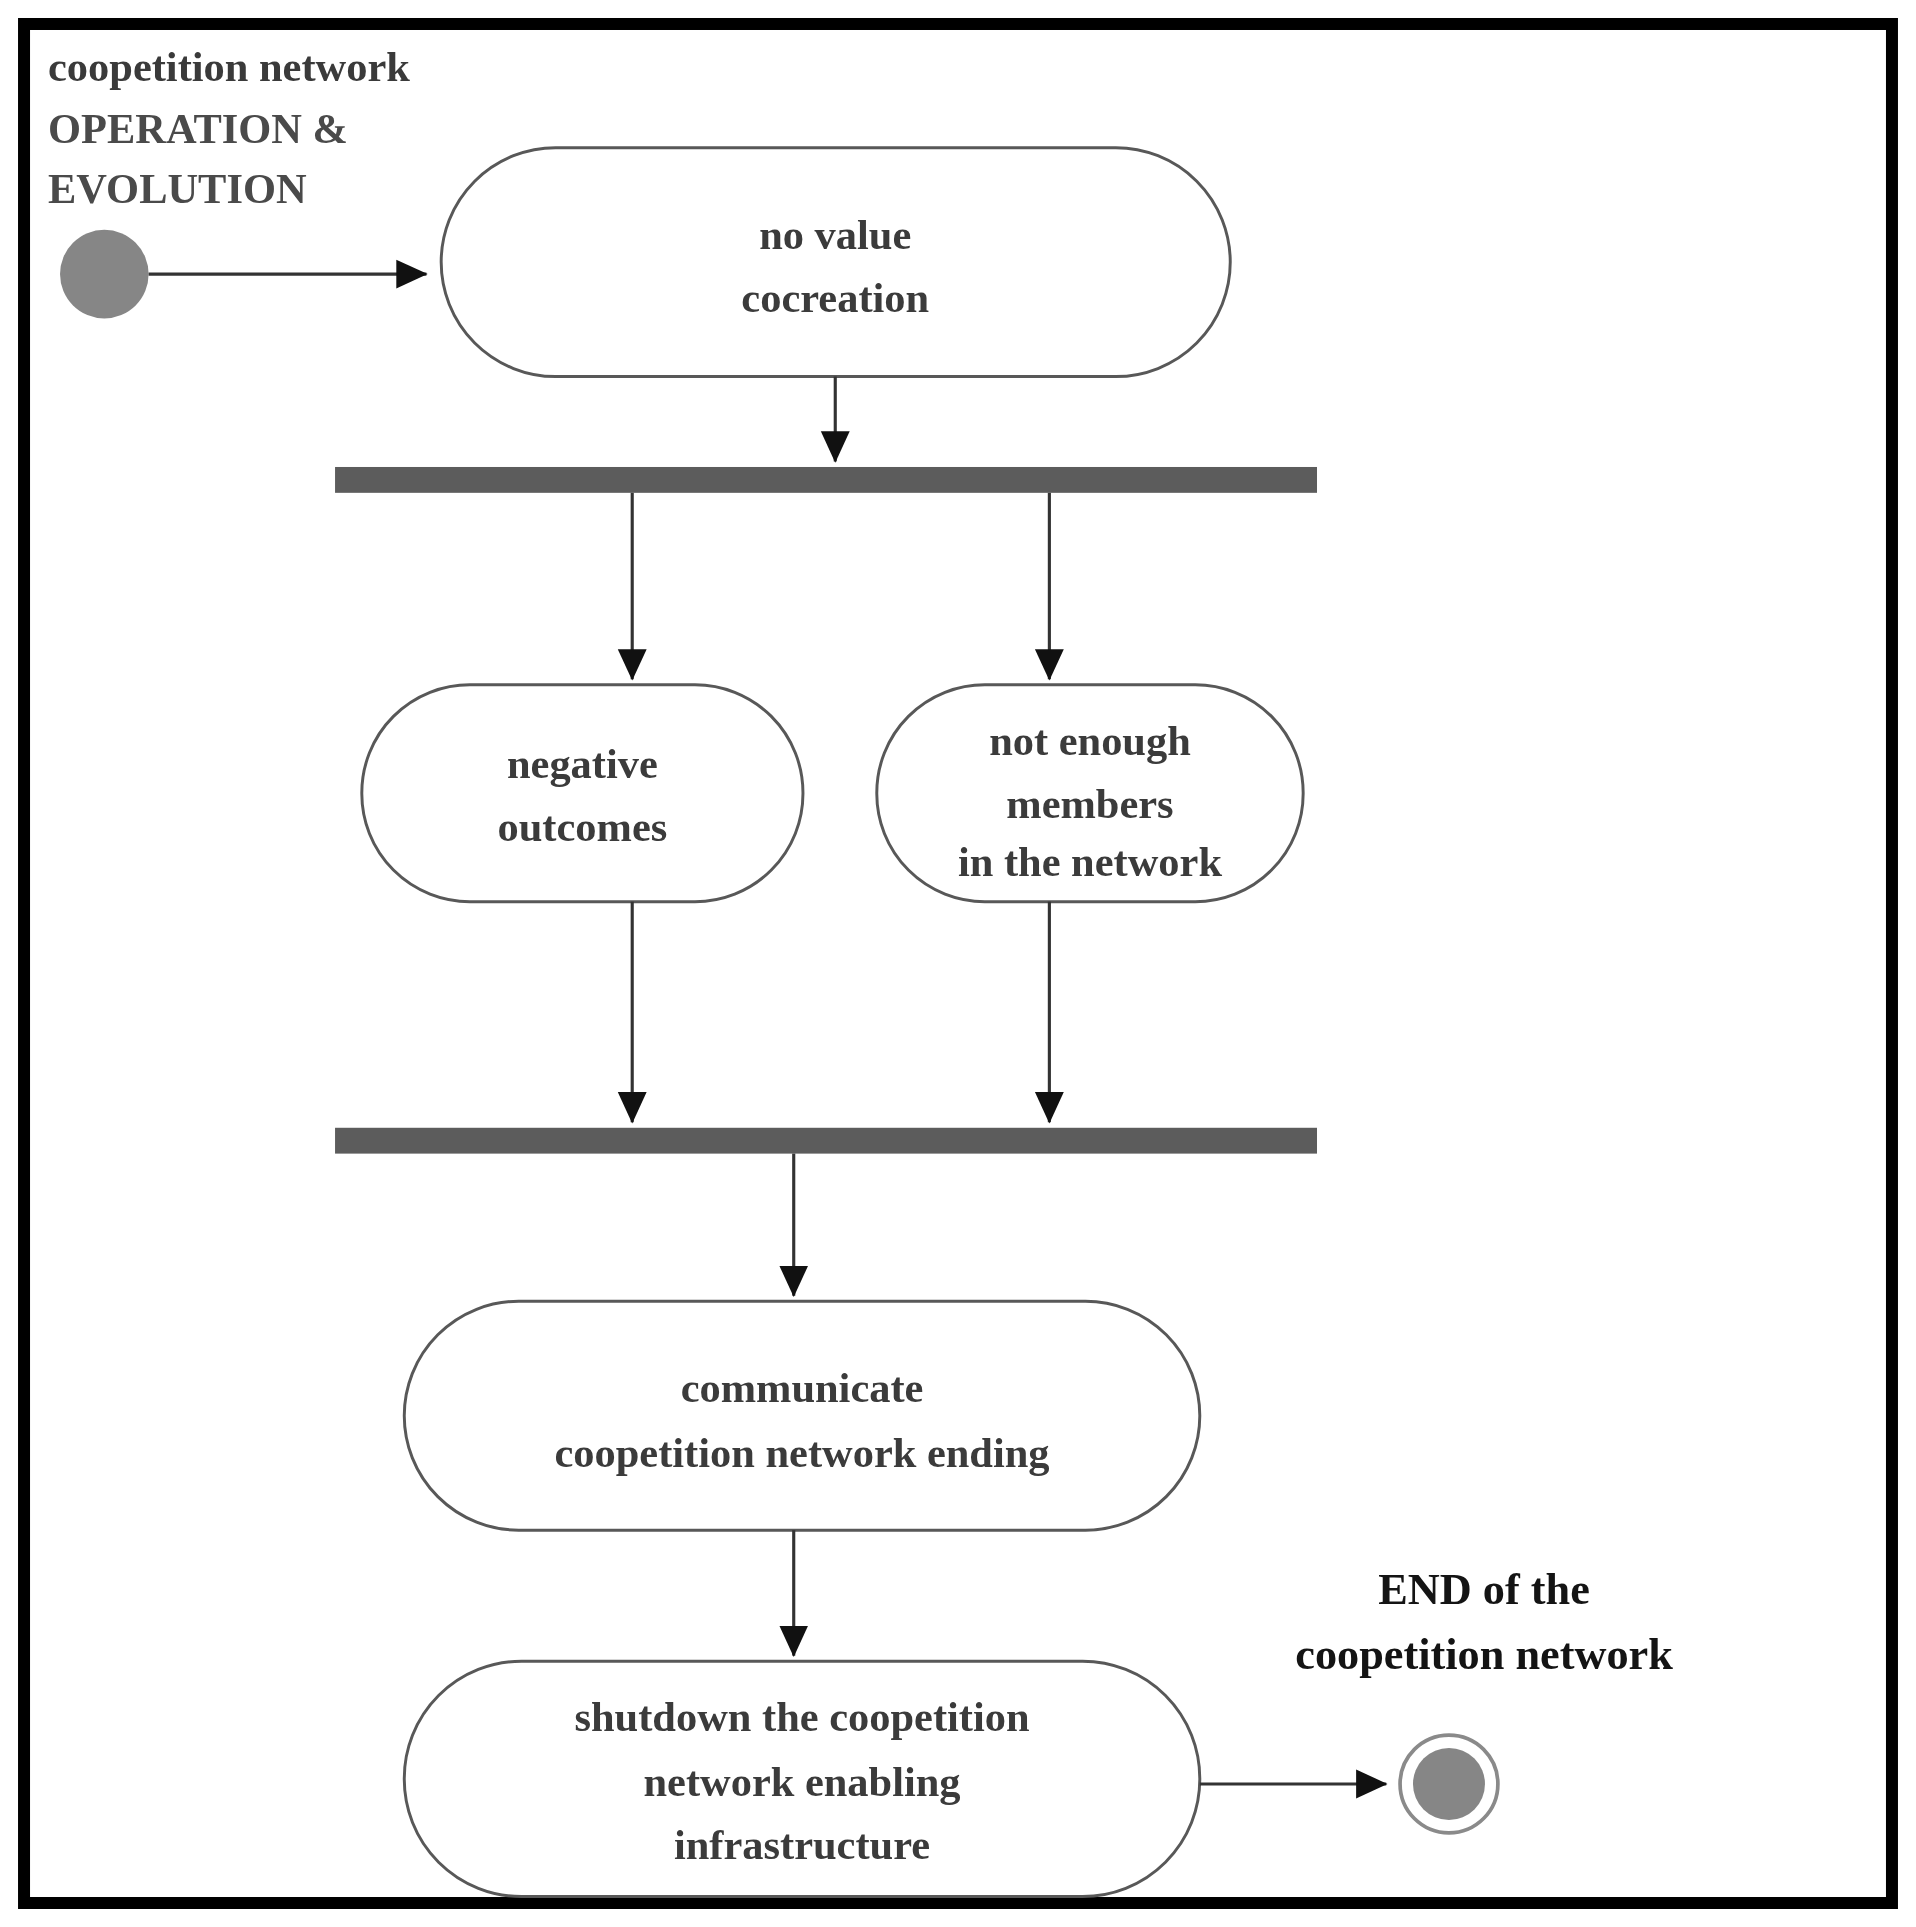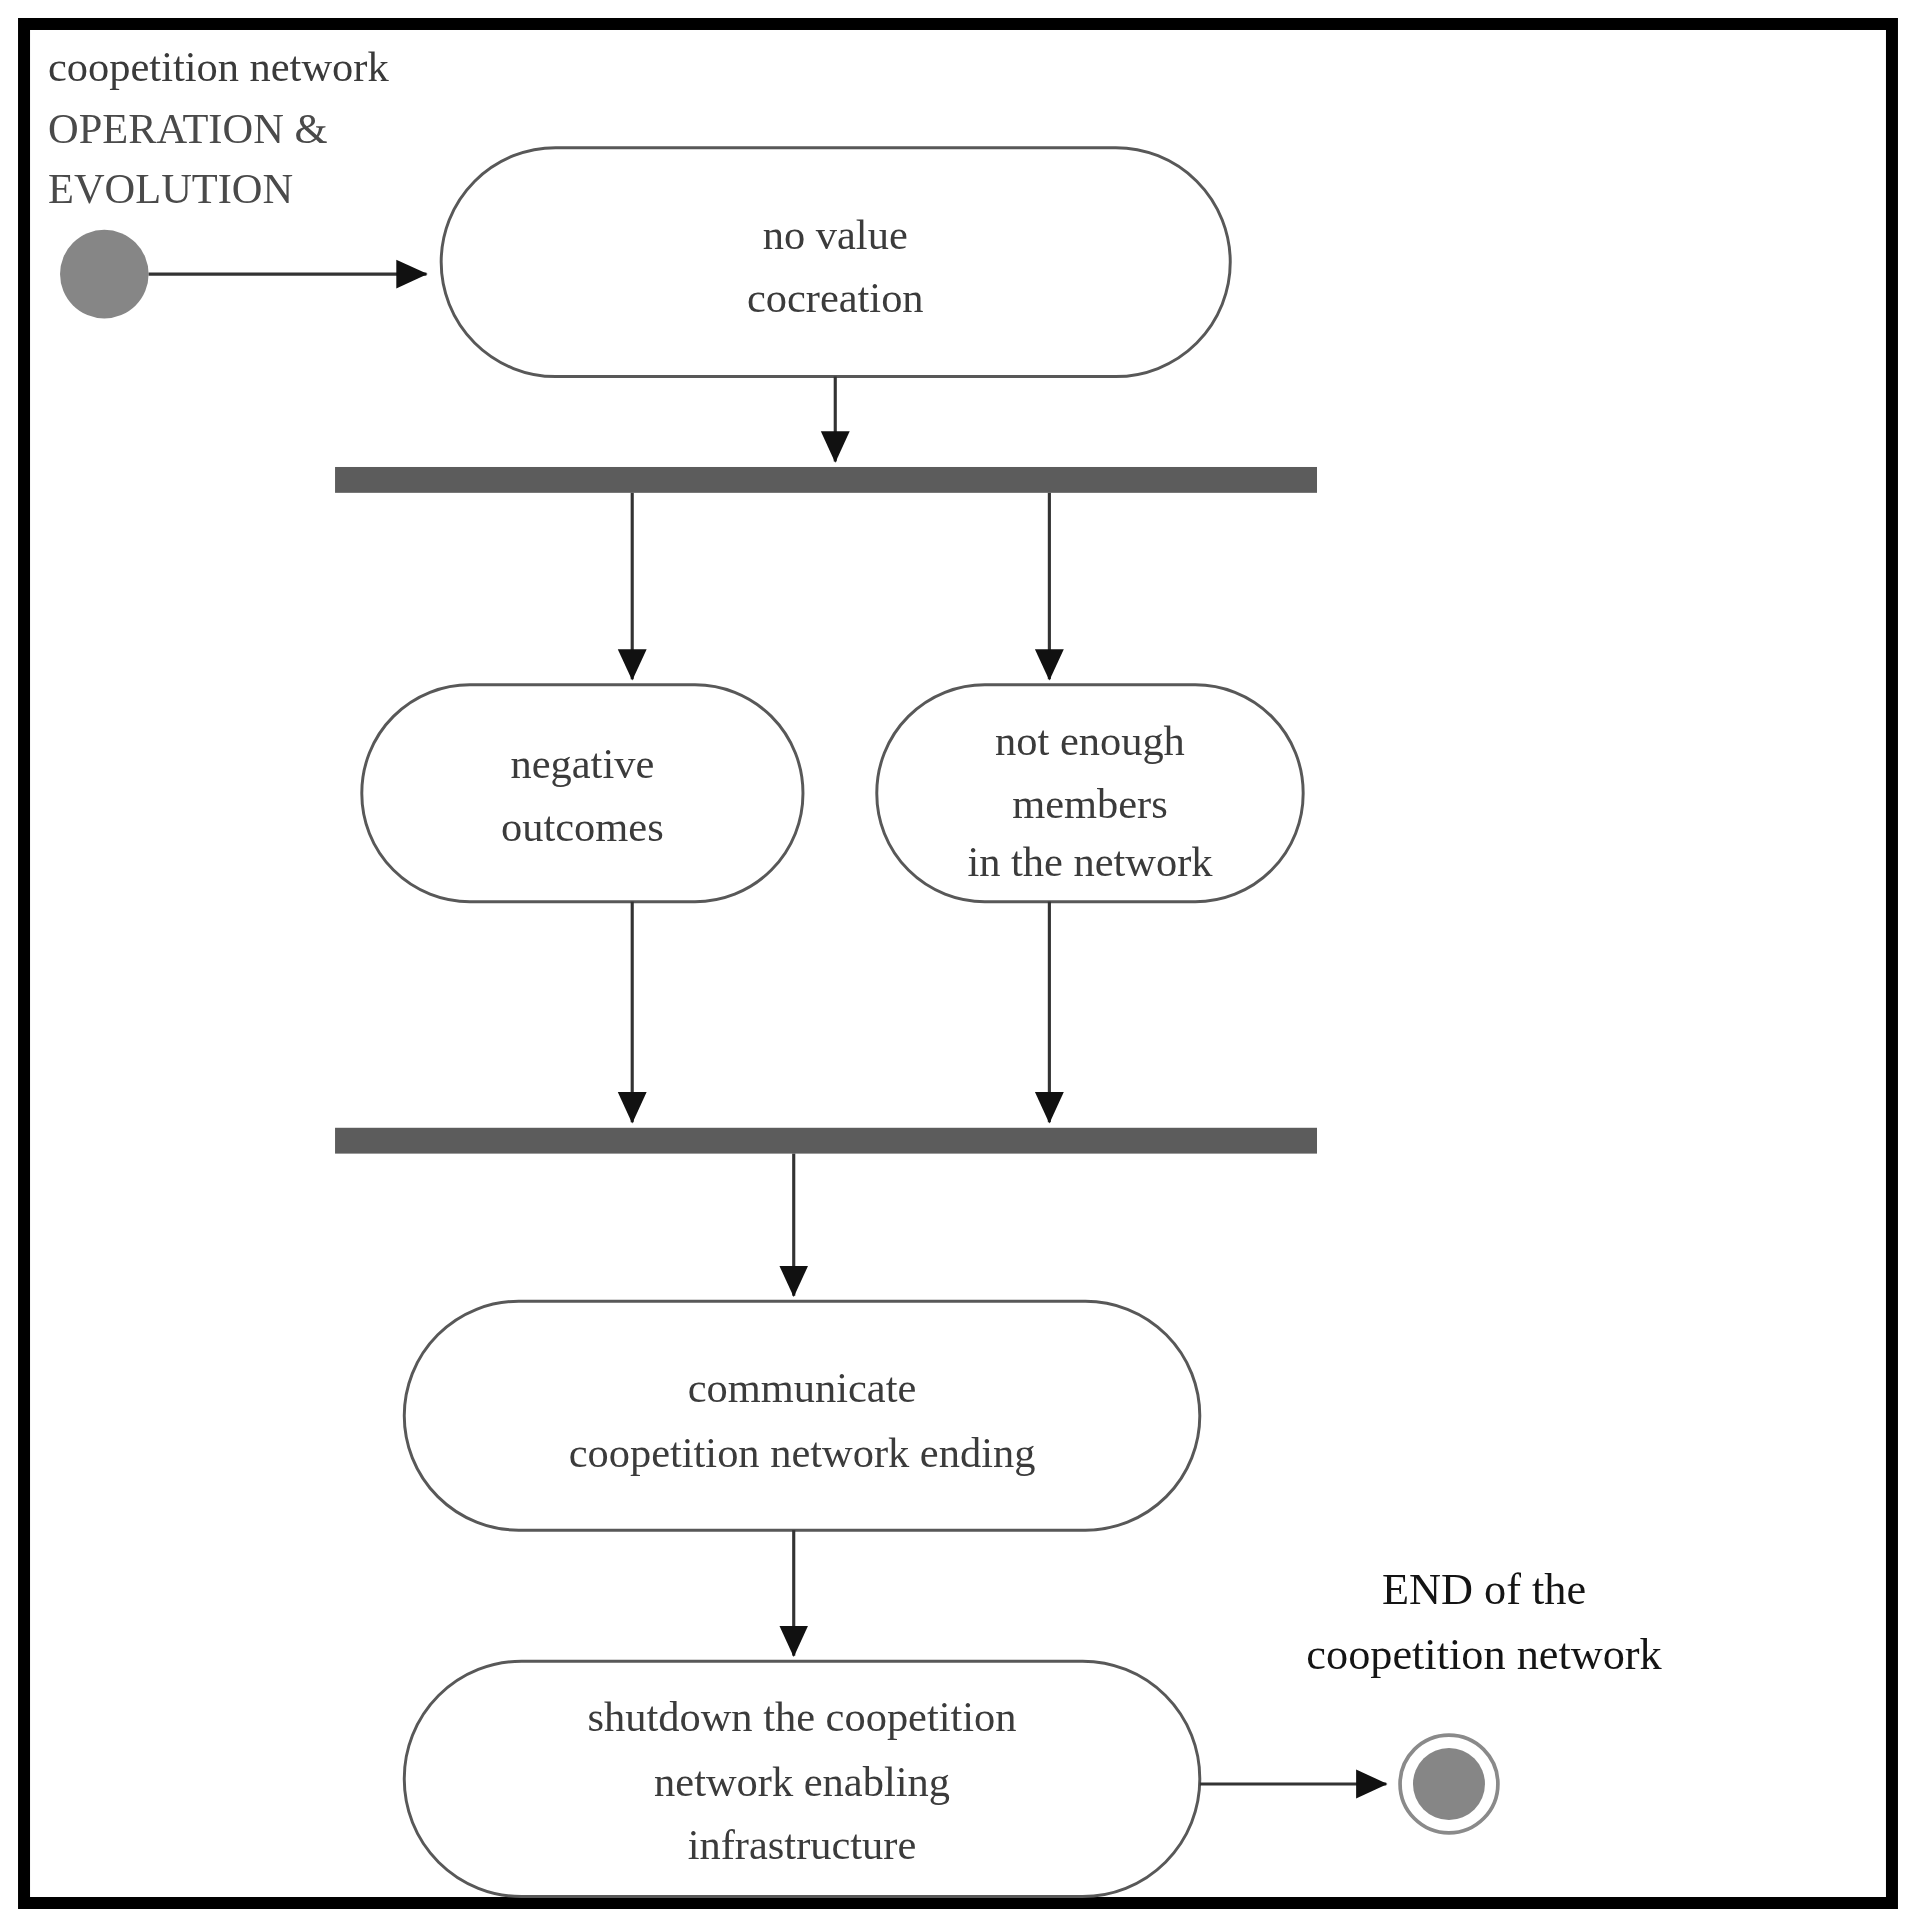--- a/index.html
+++ b/index.html
@@ -12,20 +12,21 @@
     height: 1927px;
     font-family: "Liberation Serif", "DejaVu Serif", serif;
     overflow: hidden;
   }
   #diagram-frame {
     position: absolute;
     left: 0;
     top: 0;
     width: 1704px;
     height: 1927px;
+    font-weight: bold;
   }
   svg.canvas {
     display: block;
     width: 1916px;
     height: 1927px;
   }
   .frame-border {
     fill: none;
     stroke: #000000;
     stroke-width: 13;

